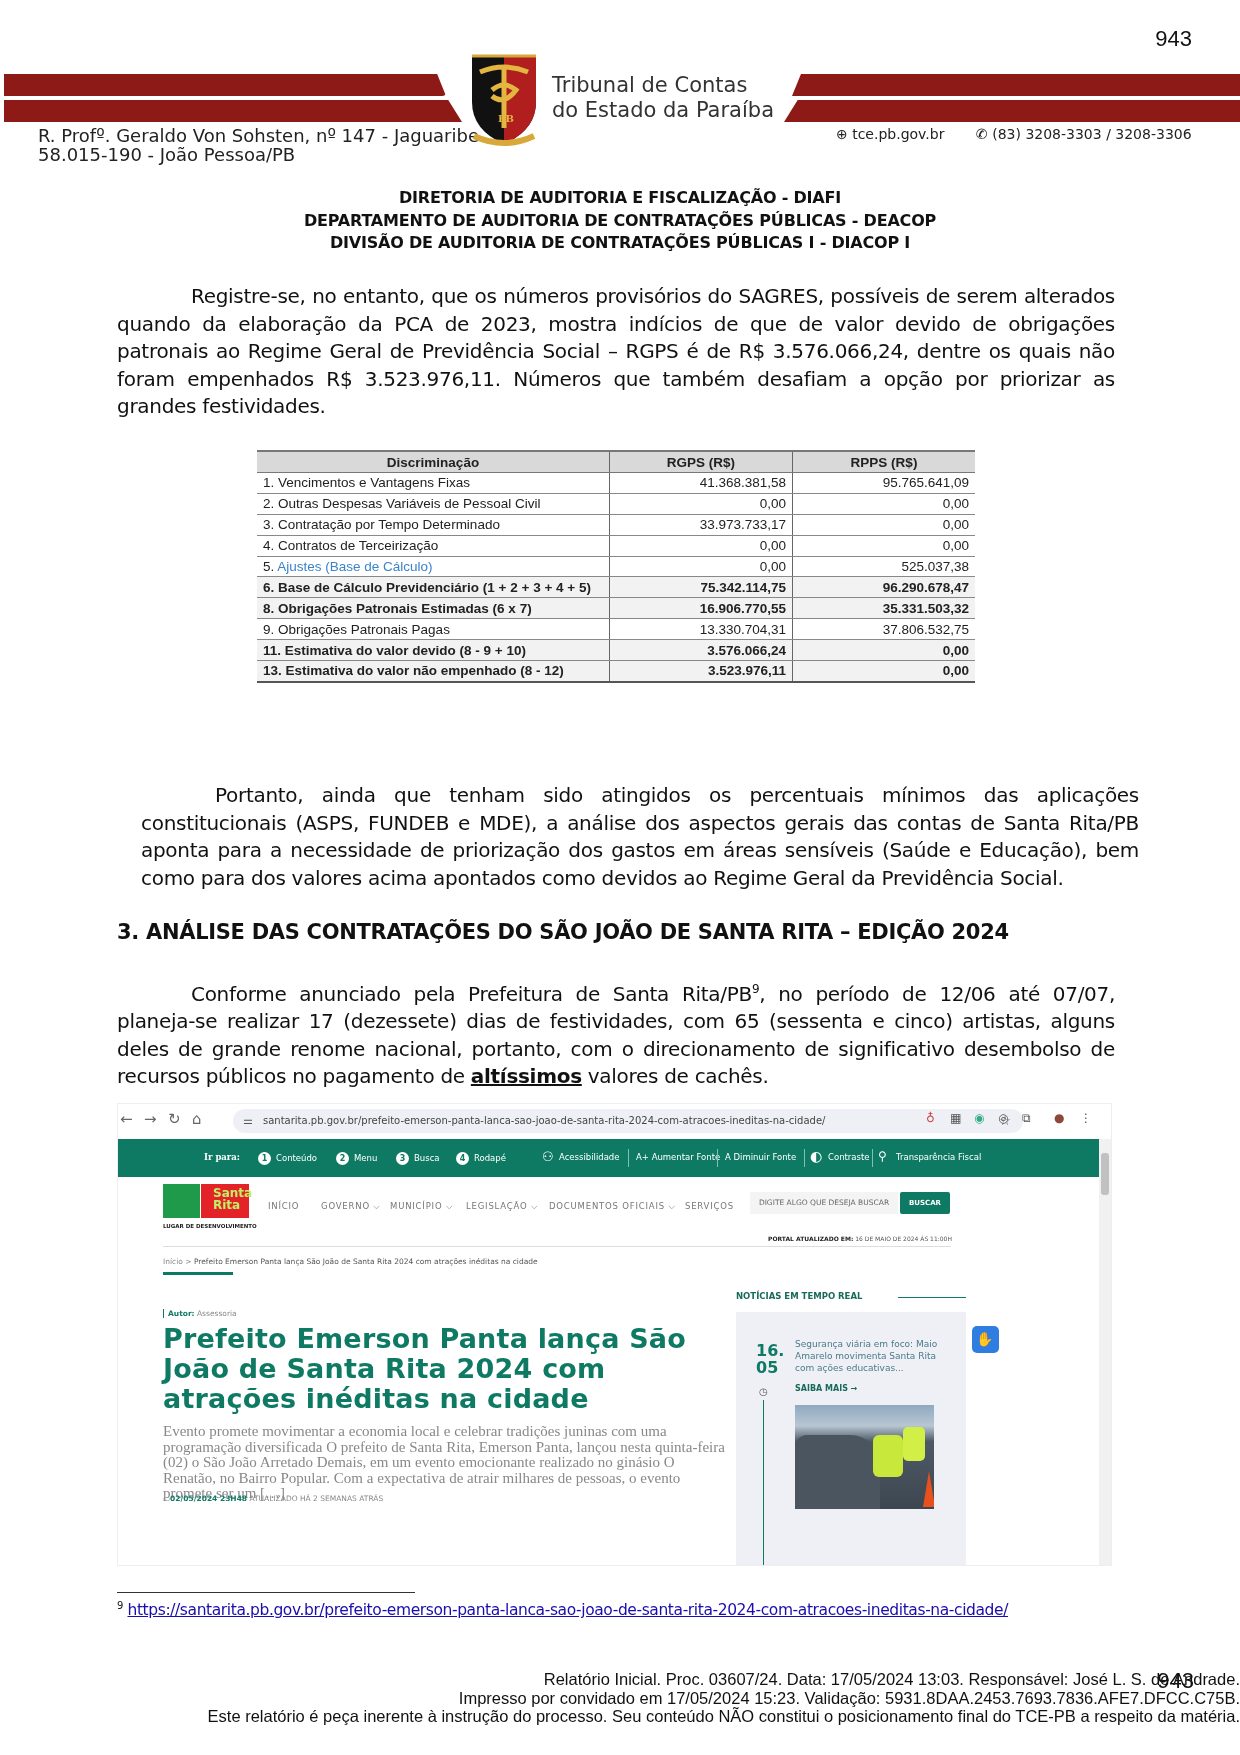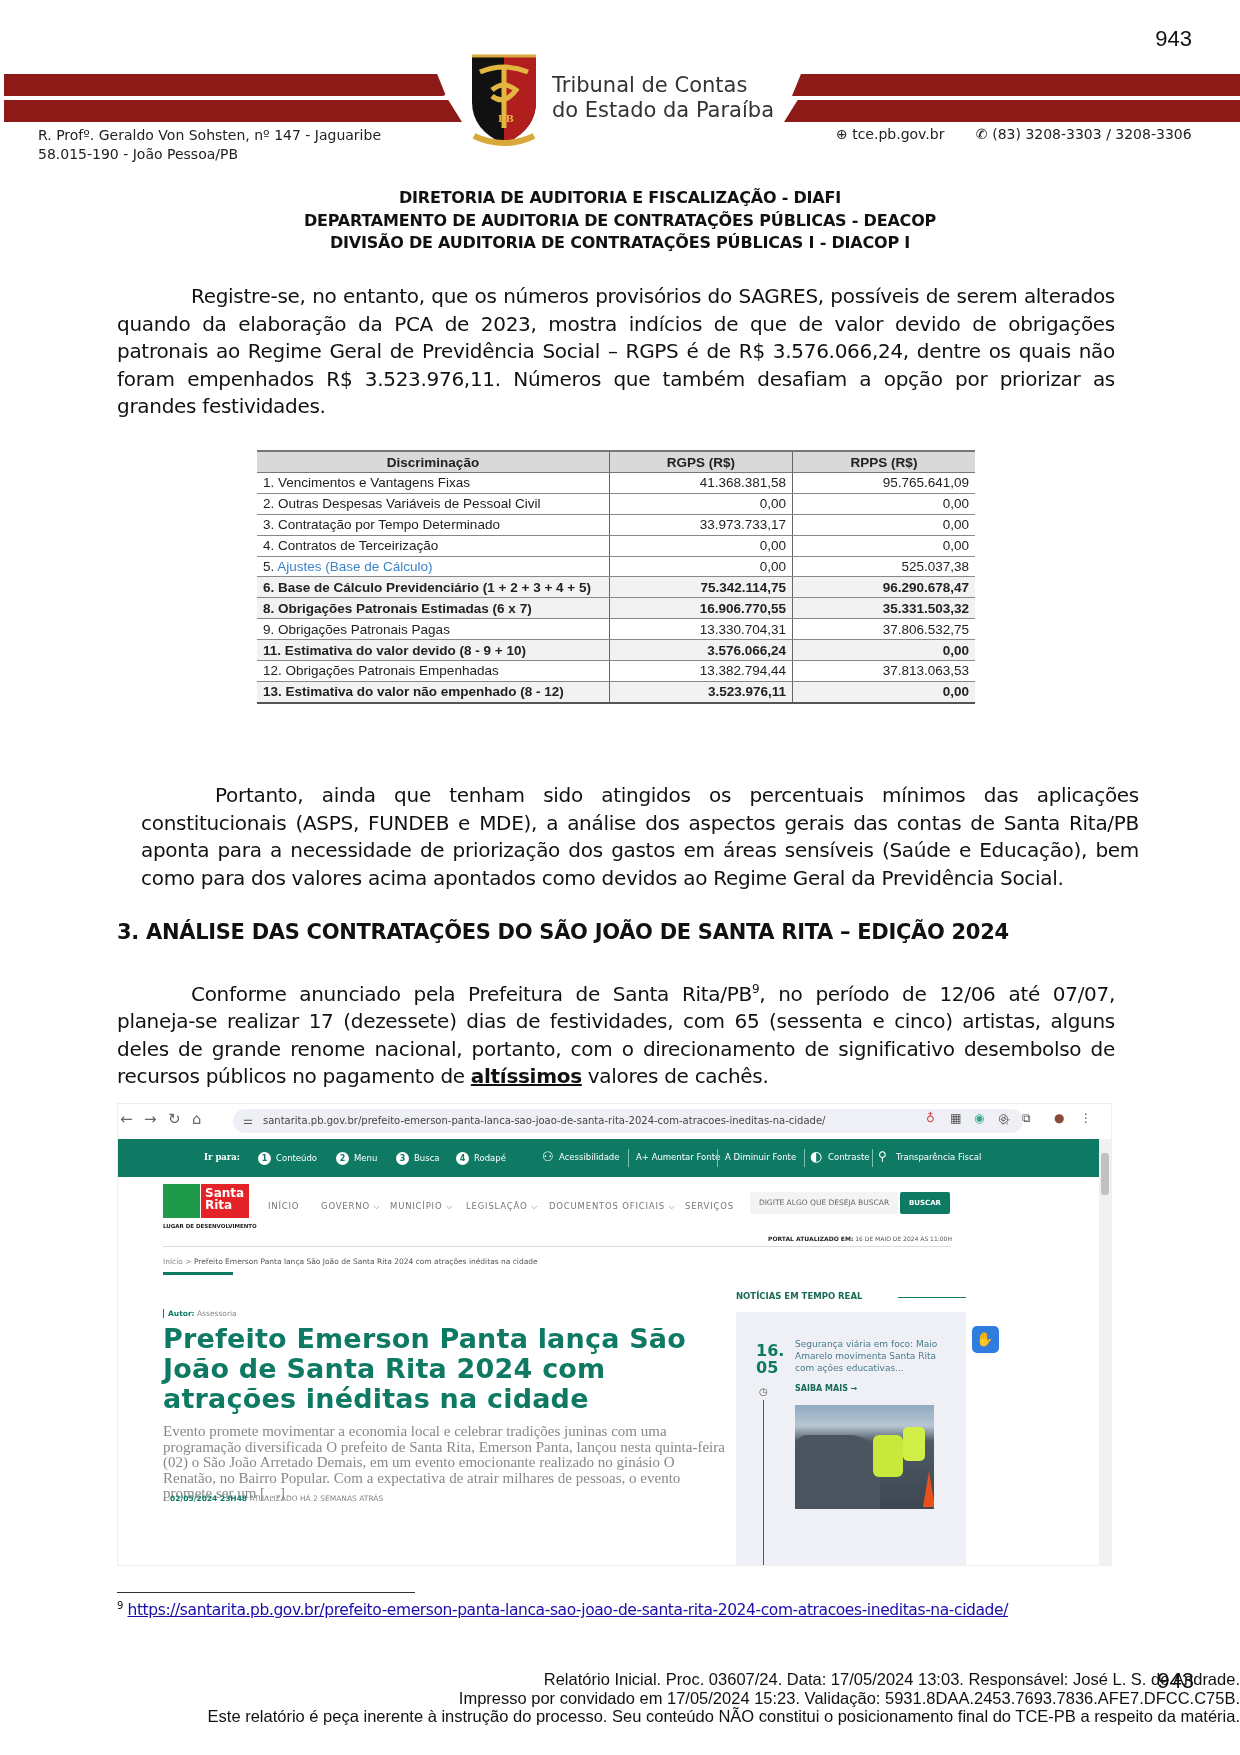--- a/index.html
+++ b/index.html
@@ -6,21 +6,21 @@
   body { width:1240px; height:1755px; position:relative; overflow:hidden; font-family:"DejaVu Sans", sans-serif; color:#111; }
   .abs { position:absolute; }
 
   
   .page-num-top { right:48px; top:26px; font-family:"Liberation Sans", sans-serif; font-size:22px; color:#111; }
   .band { background:#8e1a17; height:22px; }
   .band-l1 { left:4px; top:74px; width:442px; border-radius:0 4px 4px 0; clip-path:polygon(0 0, 98% 0, 100% 100%, 0 100%); }
   .band-l2 { left:4px; top:100px; width:458px; clip-path:polygon(0 0, 97% 0, 100% 100%, 0 100%); }
   .band-r1 { left:792px; top:74px; width:448px; clip-path:polygon(2% 0, 100% 0, 100% 100%, 0 100%); }
   .band-r2 { left:784px; top:100px; width:456px; clip-path:polygon(3% 0, 100% 0, 100% 100%, 0 100%); }
-  .address { left:38px; top:126px; font-family:"DejaVu Sans", sans-serif; font-size:14px; line-height:19px; color:#222; }
+  .address { left:38px; top:126px; font-family:"DejaVu Sans", sans-serif; font-size:18px; line-height:19px; color:#222; }
   .logo-shield { left:468px; top:50px; width:72px; height:100px; }
   .org-name { left:552px; top:73px; font-family:"DejaVu Sans", sans-serif; font-size:21px; line-height:25px; color:#333; }
   .contact { top:126px; font-size:14px; color:#222; font-family:"DejaVu Sans", sans-serif; }
   .contact-web { left:836px; }
   .contact-phone { left:976px; }
 
   .dept { left:0; width:1240px; text-align:center; font-family:"DejaVu Sans", sans-serif; font-weight:bold; font-size:16px; line-height:22.5px; top:187px; letter-spacing:-0.2px; }
 
   .para { left:117px; width:998px; font-family:"DejaVu Sans", sans-serif; font-size:20px; line-height:27.5px; text-align:justify; letter-spacing:-0.3px; }
   .para .indent { display:inline-block; width:74px; }
@@ -52,21 +52,21 @@
   .ext { position:absolute; top:7px; font-size:12px; color:#555; }
   .green-bar { position:absolute; left:0; top:35px; width:981px; height:38px; background:#0f7a64; color:#fff; font-family:"DejaVu Sans", sans-serif; font-size:8.5px; }
   .gb-item { position:absolute; top:13px; white-space:nowrap; }
   .gb-num { display:inline-block; width:13px; height:13px; border-radius:50%; background:#fff; color:#0f7a64; text-align:center; line-height:13px; font-weight:bold; font-size:8px; margin-right:5px; vertical-align:middle; }
   .gb-sep { position:absolute; top:10px; width:1px; height:18px; background:#7fc2b3; }
   .scrollbar { position:absolute; left:981px; top:35px; width:12px; height:426px; background:#f1f1f1; }
   .scroll-thumb { position:absolute; left:2px; top:14px; width:8px; height:42px; background:#c1c1c1; border-radius:3px; }
 
   .site-logo { position:absolute; left:45px; top:80px; width:86px; height:42px; }
   .logo-green { position:absolute; left:0; top:0; width:37px; height:34px; background:#1f9a4a; }
-  .logo-red { position:absolute; left:38px; top:0; width:48px; height:34px; background:#e42328; color:#ffffff; font-family:"DejaVu Sans", sans-serif; font-weight:bold; font-size:12px; line-height:12px; padding:3px 0 0 4px; box-sizing:border-box; }
+  .logo-red { position:absolute; left:38px; top:0; width:48px; height:34px; background:#e42328; color:#bef264; font-family:"DejaVu Sans", sans-serif; font-weight:bold; font-size:12px; line-height:12px; padding:3px 0 0 12px; box-sizing:border-box; }
   .logo-tag { position:absolute; left:45px; top:119px; font-size:5.5px; font-weight:bold; color:#222; font-family:"DejaVu Sans", sans-serif; }
   .site-nav { position:absolute; top:97px; font-family:"DejaVu Sans", sans-serif; font-size:8.5px; color:#777; letter-spacing:0.8px; white-space:nowrap; }
   .site-search { position:absolute; left:632px; top:88px; width:148px; height:22px; background:#f4f4f4; font-size:7.5px; color:#666; line-height:22px; text-align:center; font-family:"DejaVu Sans", sans-serif; }
   .site-search-btn { position:absolute; left:782px; top:88px; width:50px; height:22px; background:#0f7a64; color:#fff; font-size:7px; font-weight:bold; line-height:22px; text-align:center; border-radius:2px; font-family:"DejaVu Sans", sans-serif; }
   .portal-upd { position:absolute; left:650px; top:131px; font-size:6px; color:#555; font-family:"DejaVu Sans", sans-serif; white-space:nowrap; }
   .portal-upd b { color:#222; }
   .hr-thin { position:absolute; left:45px; top:142px; width:788px; height:1px; background:#ddd; }
   .breadcrumb { position:absolute; left:45px; top:153px; font-size:7.5px; color:#888; font-family:"DejaVu Sans", sans-serif; white-space:nowrap; }
   .breadcrumb .cur { color:#555; }
   .bc-under { position:absolute; left:45px; top:168px; width:70px; height:3px; background:#0f7a64; }
@@ -195,25 +195,20 @@
       </tr>
       <tr class="">
         <td><span>9.</span> <span>Obrigações Patronais Pagas</span></td>
         <td class="num">13.330.704,31</td>
         <td class="num">37.806.532,75</td>
       </tr>
       <tr class="bold shade">
         <td><span>11.</span> <span>Estimativa do valor devido (8 - 9 + 10)</span></td>
         <td class="num">3.576.066,24</td>
         <td class="num">0,00</td>
-      </tr>
-      <tr class="">
-        <td><span>12.</span> <span>Obrigações Patronais Empenhadas</span></td>
-        <td class="num">13.382.794,44</td>
-        <td class="num">37.813.063,53</td>
       </tr>
       <tr class="bold shade last">
         <td><span>13.</span> <span>Estimativa do valor não empenhado (8 - 12)</span></td>
         <td class="num">3.523.976,11</td>
         <td class="num">0,00</td>
       </tr>
     </tbody>
 </table>
 
 <div class="abs para p2"><span class="indent"></span><span>Portanto, ainda que tenham sido atingidos os percentuais mínimos das aplicações constitucionais (ASPS, FUNDEB e MDE), a análise dos aspectos gerais das contas de Santa Rita/PB aponta para a necessidade de priorização dos gastos em áreas sensíveis (Saúde e Educação), bem como para dos valores acima apontados como devidos ao Regime Geral da Previdência Social.</span></div>

